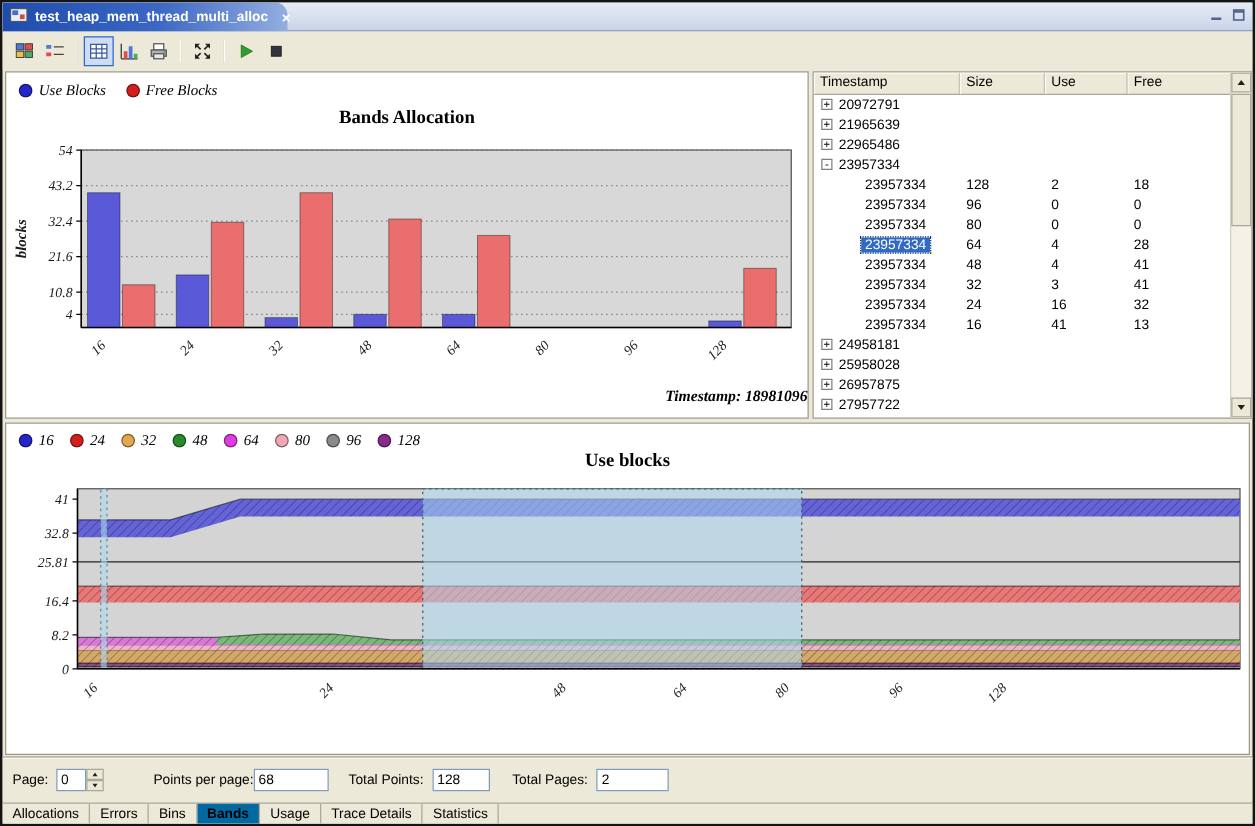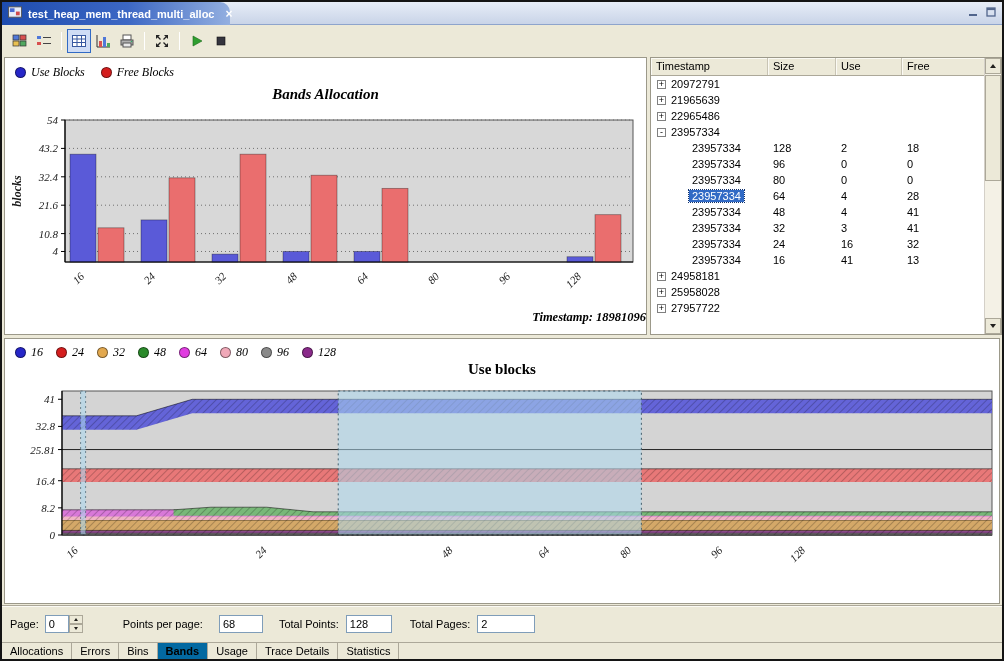--- a/index.html
+++ b/index.html
@@ -33,21 +33,21 @@
 
   .legend{position:absolute;left:10px;display:flex;gap:16px;align-items:center;}
   #bands-legend{top:7px;}
   #use-legend{top:6px;gap:13px;}
   .legend-item{display:flex;align-items:center;gap:5px;}
   .legend-dot{width:11px;height:11px;border-radius:50%;border:1px solid rgba(0,0,0,.45);display:inline-block;}
   .legend-label{font:italic 12px "Liberation Serif","DejaVu Serif",serif;}
 
   .chart-title{position:absolute;left:0;width:100%;text-align:center;
                font:bold 15px "Liberation Serif","DejaVu Serif",serif;}
-  .bands-panel .chart-title{top:28px;font-style:italic;}
+  .bands-panel .chart-title{top:28px;}
   .use-panel .chart-title{top:22px;}
   .chart-footer{position:absolute;left:0;width:100%;top:252px;text-align:right;
                 font:bold italic 12.5px "Liberation Serif","DejaVu Serif",serif;}
   #bands-svg{position:absolute;left:2px;top:52px;width:639px;height:200px;}
   #use-svg{position:absolute;left:1px;top:44px;width:994px;height:218px;}
   .tick{font:italic 11px "Liberation Serif","DejaVu Serif",serif;fill:#1a1a1a;}
   .axis-label{font:bold italic 12px "Liberation Serif","DejaVu Serif",serif;fill:#1a1a1a;}
 
   
   .thead{display:grid;grid-template-columns:117px 68px 66px 84px;height:18px;background:#ece9d8;
@@ -74,21 +74,21 @@
             border-top:1px solid #aca899;box-shadow:inset 0 1px 0 #fbfaf4;display:flex;align-items:center;padding-left:8px;}
   .ctl-label{white-space:nowrap;}
   .ctl-input{height:18px;border:1px solid #7f9db9;background:#fff;font:11px "Liberation Sans",sans-serif;padding:0 3px;}
   .spinner{display:flex;margin-left:6px;margin-right:26px;}
   .spinner .ctl-input{width:24px;}
   .spin-btns{display:flex;flex-direction:column;width:14px;height:18px;}
   .spin{flex:1;background:#ece9d8;border:1px solid #aca899;display:flex;align-items:center;justify-content:center;cursor:pointer;}
   .tri-up.small{border-bottom-width:3px;border-left-width:2.5px;border-right-width:2.5px;}
   .tri-down.small{border-top-width:3px;border-left-width:2.5px;border-right-width:2.5px;}
   .ml24{margin-left:14px;} .ml16{margin-left:16px;} .ml18{margin-left:18px;}
-  .in-ppp{width:44px;margin-left:16px;} .in-tp{width:46px;margin-left:7px;} .in-tpg{width:58px;margin-left:7px;}
+  .in-ppp{width:60px;margin-left:0;} .in-tp{width:46px;margin-left:7px;} .in-tpg{width:58px;margin-left:7px;}
 
   
   .bottom-tabs{position:absolute;left:0;top:640px;width:1000px;height:17px;background:#ece9d8;
                border-top:1px solid #aca899;display:flex;}
   .btab{padding:0 8px;line-height:16px;border-right:1px solid #aca899;cursor:pointer;white-space:nowrap;}
   .btab.active{background:#0369a1;font-weight:bold;}
 </style>
 </head>
 <body>
 
@@ -335,20 +335,26 @@
           <div class="tc">13</div>
         </div>
         <div class="trow">
           <div class="tc"><span class="expander">+</span><span>24958181</span></div>
           <div class="tc"></div>
           <div class="tc"></div>
           <div class="tc"></div>
         </div>
         <div class="trow">
           <div class="tc"><span class="expander">+</span><span>25958028</span></div>
+          <div class="tc"></div>
+          <div class="tc"></div>
+          <div class="tc"></div>
+        </div>
+        <div class="trow">
+          <div class="tc"><span class="expander">+</span><span>26957875</span></div>
           <div class="tc"></div>
           <div class="tc"></div>
           <div class="tc"></div>
         </div>
         <div class="trow">
           <div class="tc"><span class="expander">+</span><span>27957722</span></div>
           <div class="tc"></div>
           <div class="tc"></div>
           <div class="tc"></div>
         </div>

